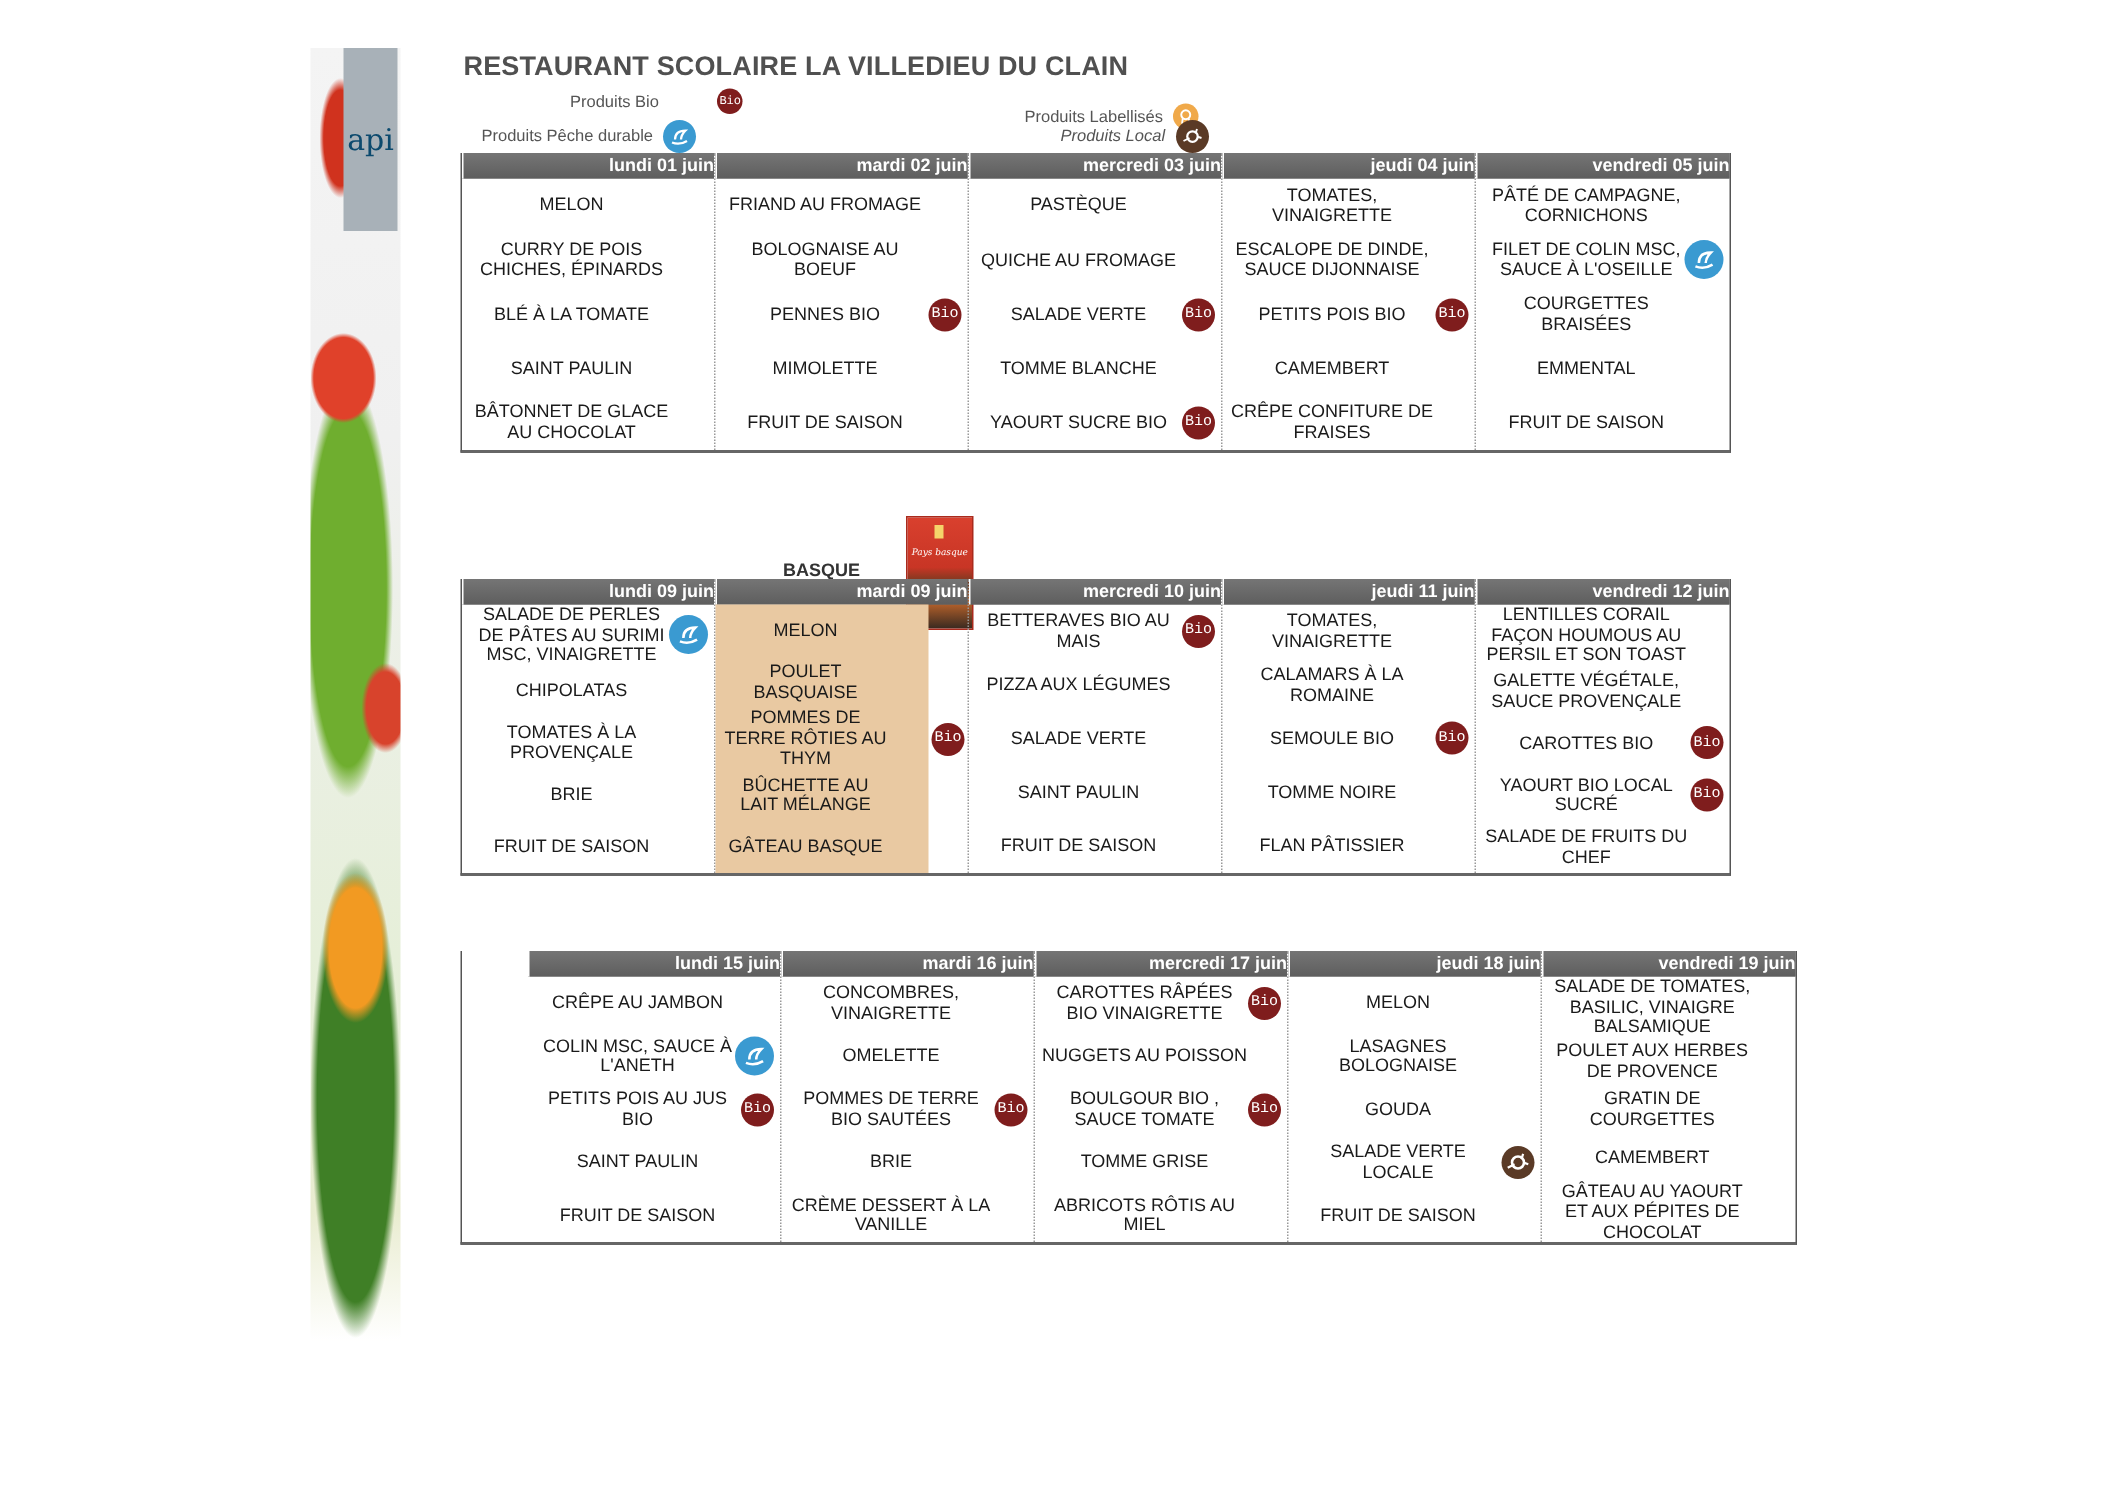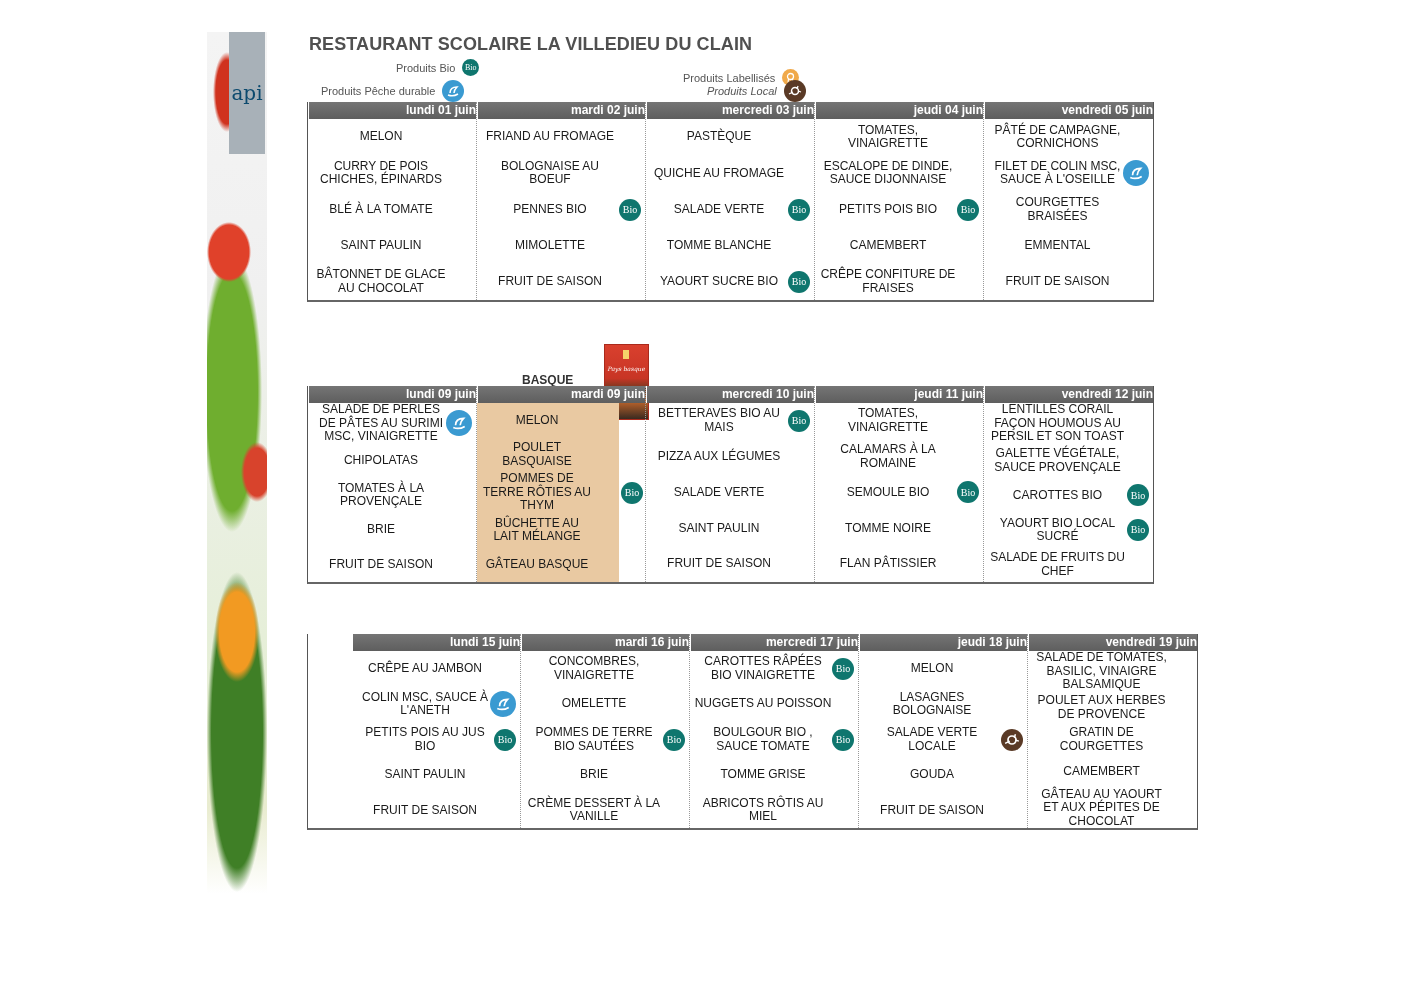--- a/index.html
+++ b/index.html
@@ -29,21 +29,21 @@
 
     .title {
       position: absolute; left: 309px; top: 34px; font-size: 18px; font-weight: bold; color: #505050;
       letter-spacing: 0.1px;
     }
     .legend-item { position: absolute; font-size: 11px; color: #555; display: flex; align-items: center; gap: 7px; }
     .icon {
       display: inline-flex; align-items: center; justify-content: center; border-radius: 50%;
       flex: 0 0 auto;
     }
-    .icon-bio { background: #0f766e; color: #fff; font-size: 10px; font-family: Liberation Serif, serif; }
+    .icon-bio { background: #7f1d1d; color: #fff; font-size: 10px; font-family: Liberation Mono, monospace; margin-left: 32px; }
     .icon-fish { background: #3a9ad1; }
     .icon-label { background: #f0a94a; }
     .icon-local { background: #5a3a26; }
     .sz-s { width: 17px; height: 17px; }
     .sz-m { width: 22px; height: 22px; }
     .sz-l { width: 26px; height: 26px; }
 
     .week {
       position: absolute; left: 307px; width: 845px; display: grid;
       grid-template-columns: 169px 169px 169px 169px 169px;
@@ -77,21 +77,21 @@
 </head>
 <body>
 
 <div class="strip"></div>
 <div class="strip-logo">
     <span>api</span>
   </div>
 
 <div class="title">RESTAURANT SCOLAIRE LA VILLEDIEU DU CLAIN</div>
 
-<div class="legend-item" style="left:396px; top:59px;text-align:center;">
+<div class="legend-item" style="left:380px; top:59px;text-align:center;">
   <span>Produits Bio</span>
   <span class="icon icon-bio sz-s" style="font-size:8px;">Bio</span>
 </div>
 <div class="legend-item" style="left:321px; top:80px;">
   <span>Produits Pêche durable</span>
   <span class="icon icon-fish sz-m">
     <svg width="14" height="14" viewBox="0 0 14 14">
         <path d="M2 11 Q7 13 12 10 M4 9 Q4 3 11 3 Q8 6 8 9" stroke="#fff" stroke-width="1.5" fill="none"></path>
       </svg>
   </span>
@@ -444,32 +444,32 @@
       <div class="day-head">jeudi 18 juin</div>
       <div class="day-body">
         <div class="dishes">
           <div class="dish">
             <span>MELON</span>
           </div>
           <div class="dish">
             <span>LASAGNES BOLOGNAISE</span>
           </div>
           <div class="dish">
+            <span>GOUDA</span>
+          </div>
+          <div class="dish">
             <span>SALADE VERTE LOCALE</span>
             <span class="icon icon-local sz-m">
               <svg width="16" height="16" viewBox="0 0 14 14">
                 <circle cx="7" cy="7" r="3.5" stroke="#fff" stroke-width="1.5" fill="none"></circle>
                 <path d="M1 10 L5 8 M10 2 L9 5 M13 8 L10 7" stroke="#fff" stroke-width="1.3"></path>
               </svg>
             </span>
           </div>
           <div class="dish">
-            <span>GOUDA</span>
-          </div>
-          <div class="dish">
             <span>FRUIT DE SAISON</span>
           </div>
         </div>
       </div>
     </div>
     <div class="day">
       <div class="day-head">vendredi 19 juin</div>
       <div class="day-body">
         <div class="dishes">
           <div class="dish">

